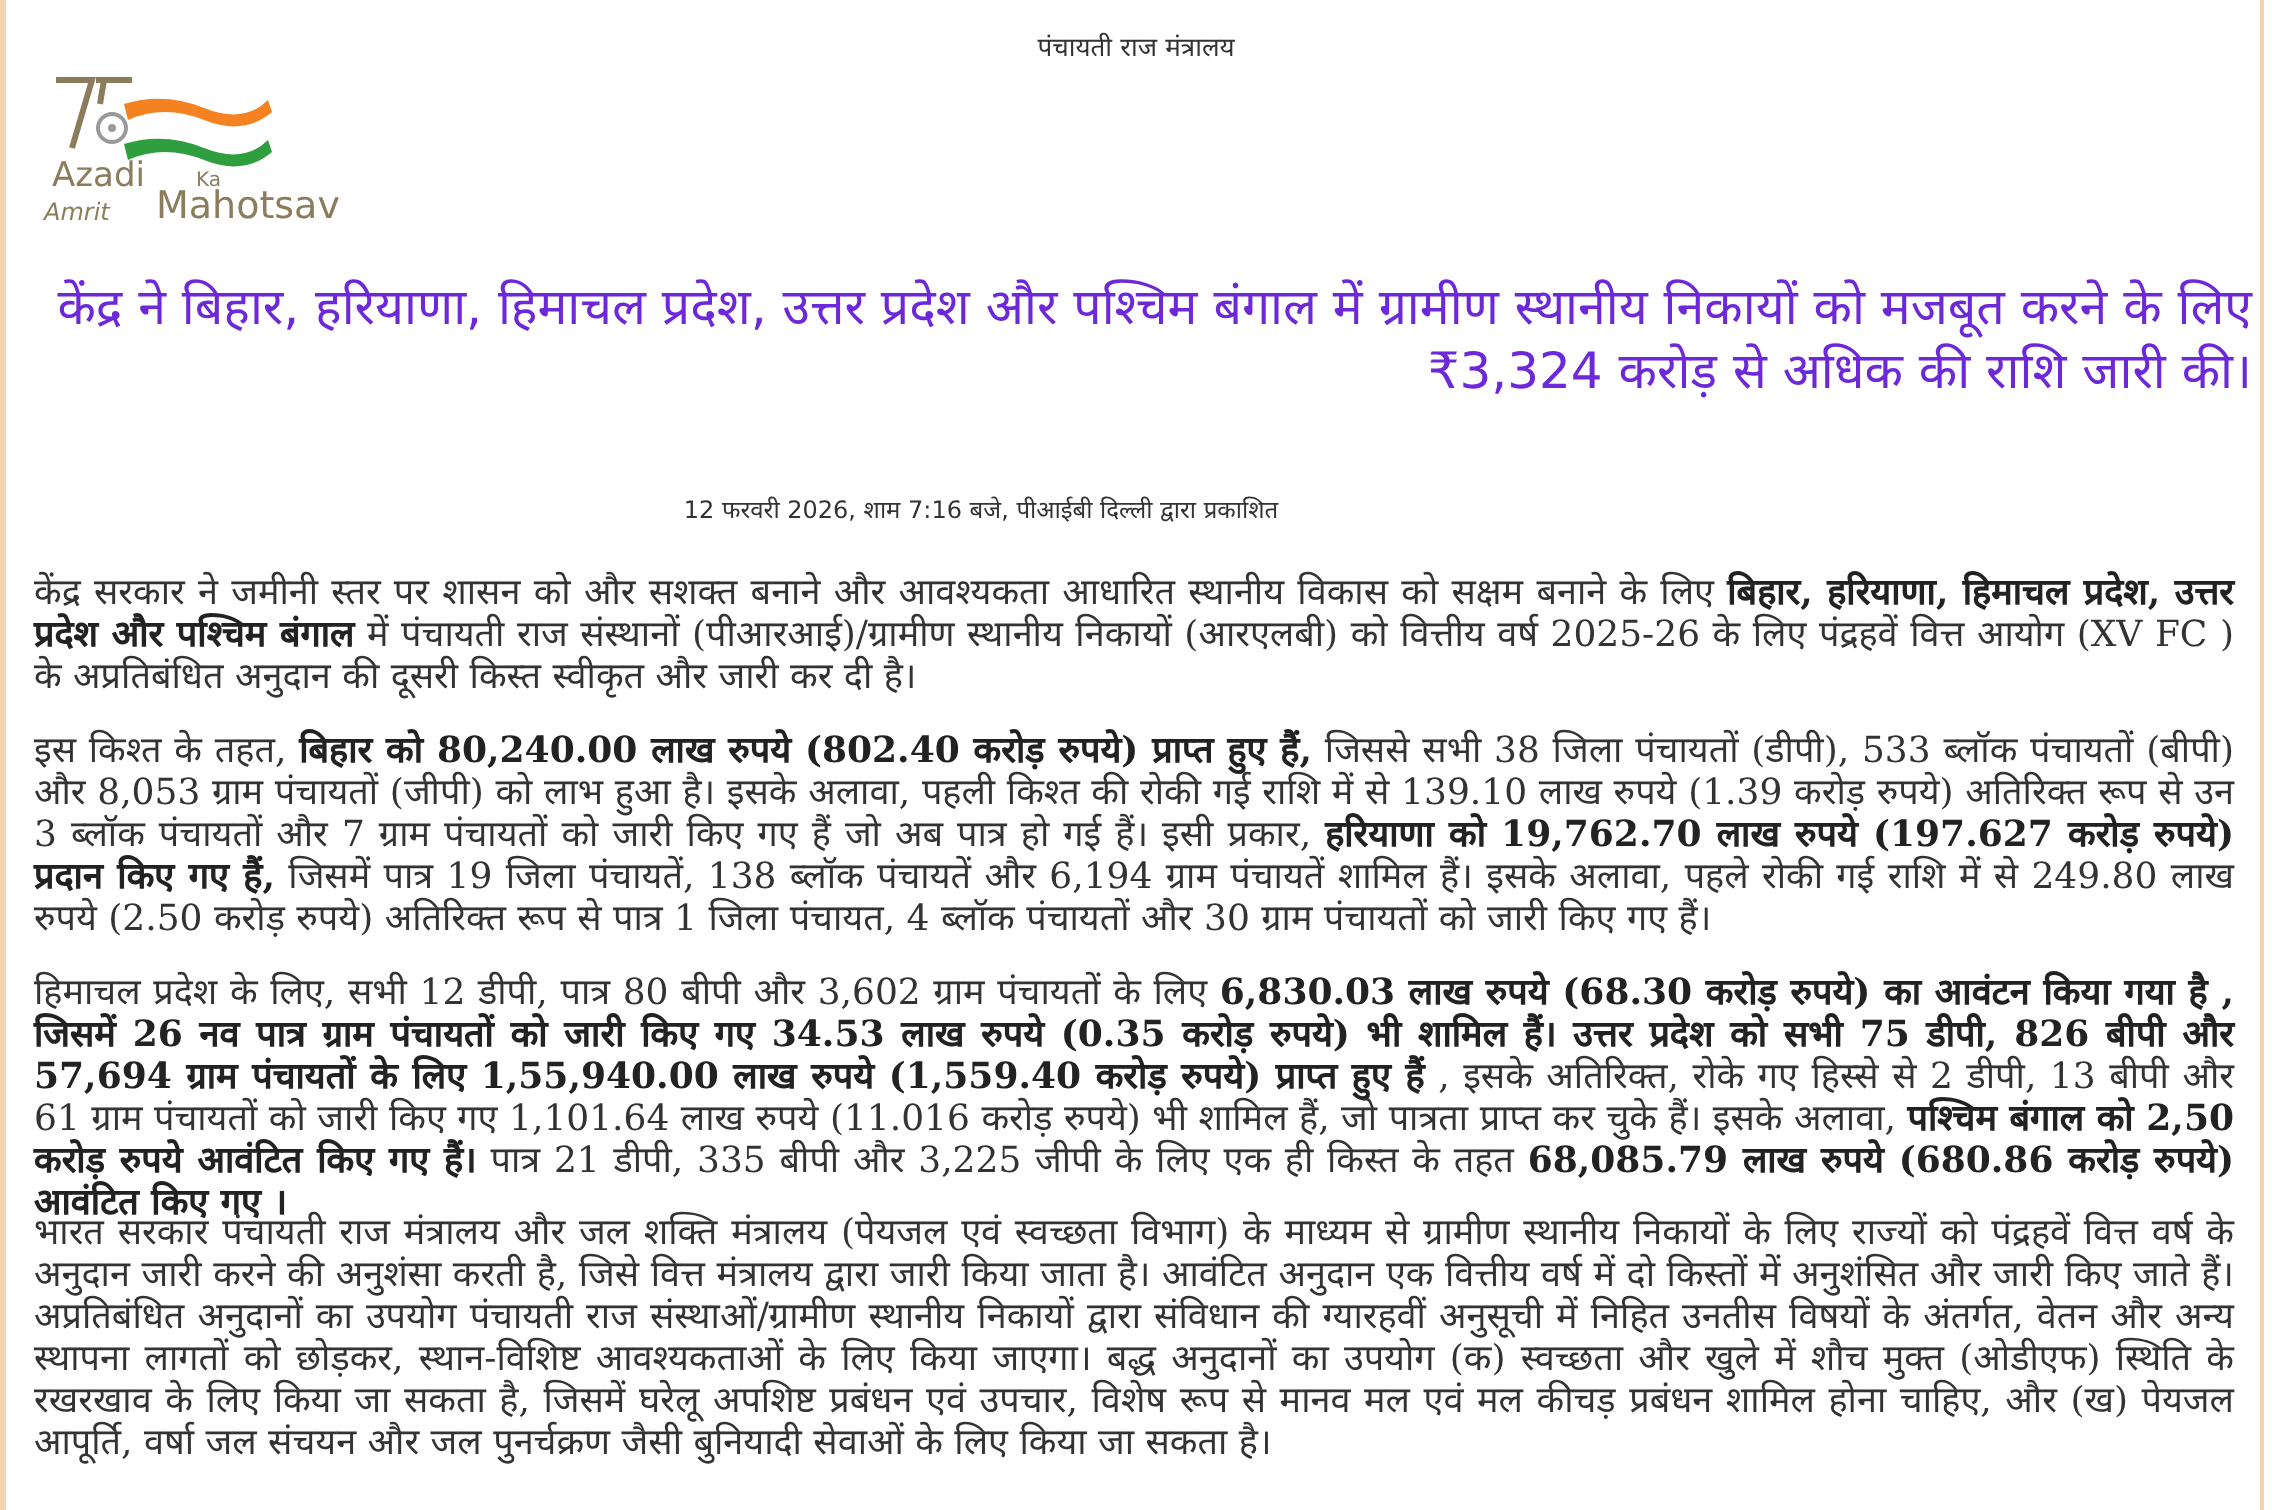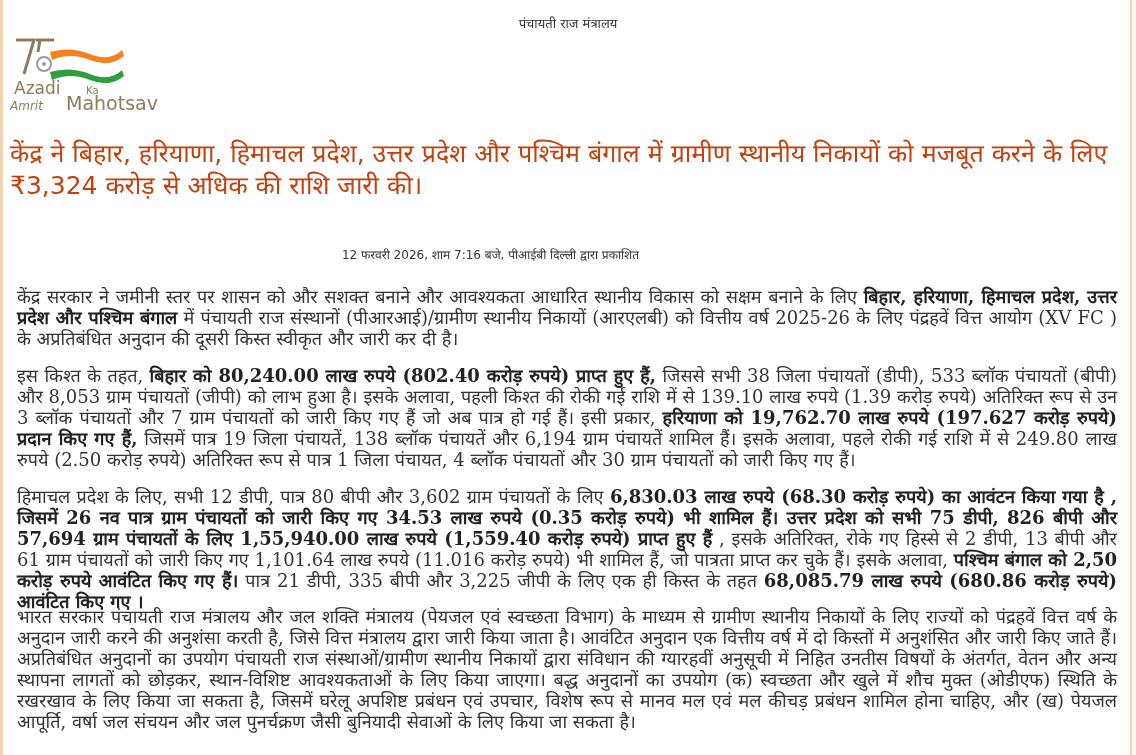--- a/index.html
+++ b/index.html
@@ -9,31 +9,31 @@
     font-family: "DejaVu Serif", "Liberation Serif", serif;
     color: #333;
     position: relative;
   }
   .edge-left { position: absolute; left: 0; top: 0; width: 3px; height: 755px; background: #f1d2b3; }
   .edge-right { position: absolute; right: 4px; top: 0; width: 2px; height: 755px; background: #f1d2b3; }
   .ministry {
     position: absolute; top: 14px; left: 0; width: 1136px; text-align: center;
     font-family: "DejaVu Sans", sans-serif; font-size: 13px; color: #333;
   }
-  .logo { position: absolute; left: 10px; top: 36px; width: 150px; height: 84px; }
+  .logo { position: absolute; left: 22px; top: 36px; width: 150px; height: 84px; }
   .logo .t1, .logo .t2, .logo .t3, .logo .t4 {
     position: absolute; font-family: "DejaVu Sans", sans-serif; color: #8b7d5b; line-height: 1;
   }
   .logo .t1 { left: 4px; top: 44px; font-size: 17px; }
   .logo .t2 { left: 60px; top: 50px; font-size: 10px; margin-left: 16px; }
   .logo .t3 { left: 0px; top: 64px; font-size: 12px; font-style: italic; }
   .logo .t4 { left: 46px; top: 58px; font-size: 19px; margin-left: 10px; }
   .title {
-    position: absolute; top: 138px; left: 10px; width: 1116px; text-align: left;
-    font-family: "DejaVu Sans", sans-serif; font-size: 25px; line-height: 32px; color: #c2410c;
+    position: absolute; top: 138px; left: 10px; width: 1116px; text-align: right;
+    font-family: "DejaVu Sans", sans-serif; font-size: 25px; line-height: 32px; color: #6d28d9;
     margin: 0; font-weight: normal;
   }
   .dateline {
     position: absolute; top: 246px; left: 0; width: 981px; text-align: center;
     font-family: "DejaVu Sans", sans-serif; font-size: 12px; color: #333;
   }
   .body { position: absolute; left: 17px; top: 286px; width: 1100px; }
   .body p { margin: 0 0 10px 0; font-size: 18px; line-height: 21px; text-align: justify; color: #333; }
   .body b { color: #222; }
   #p1 { position: absolute; top: 0; left: 0; width: 1100px; }

